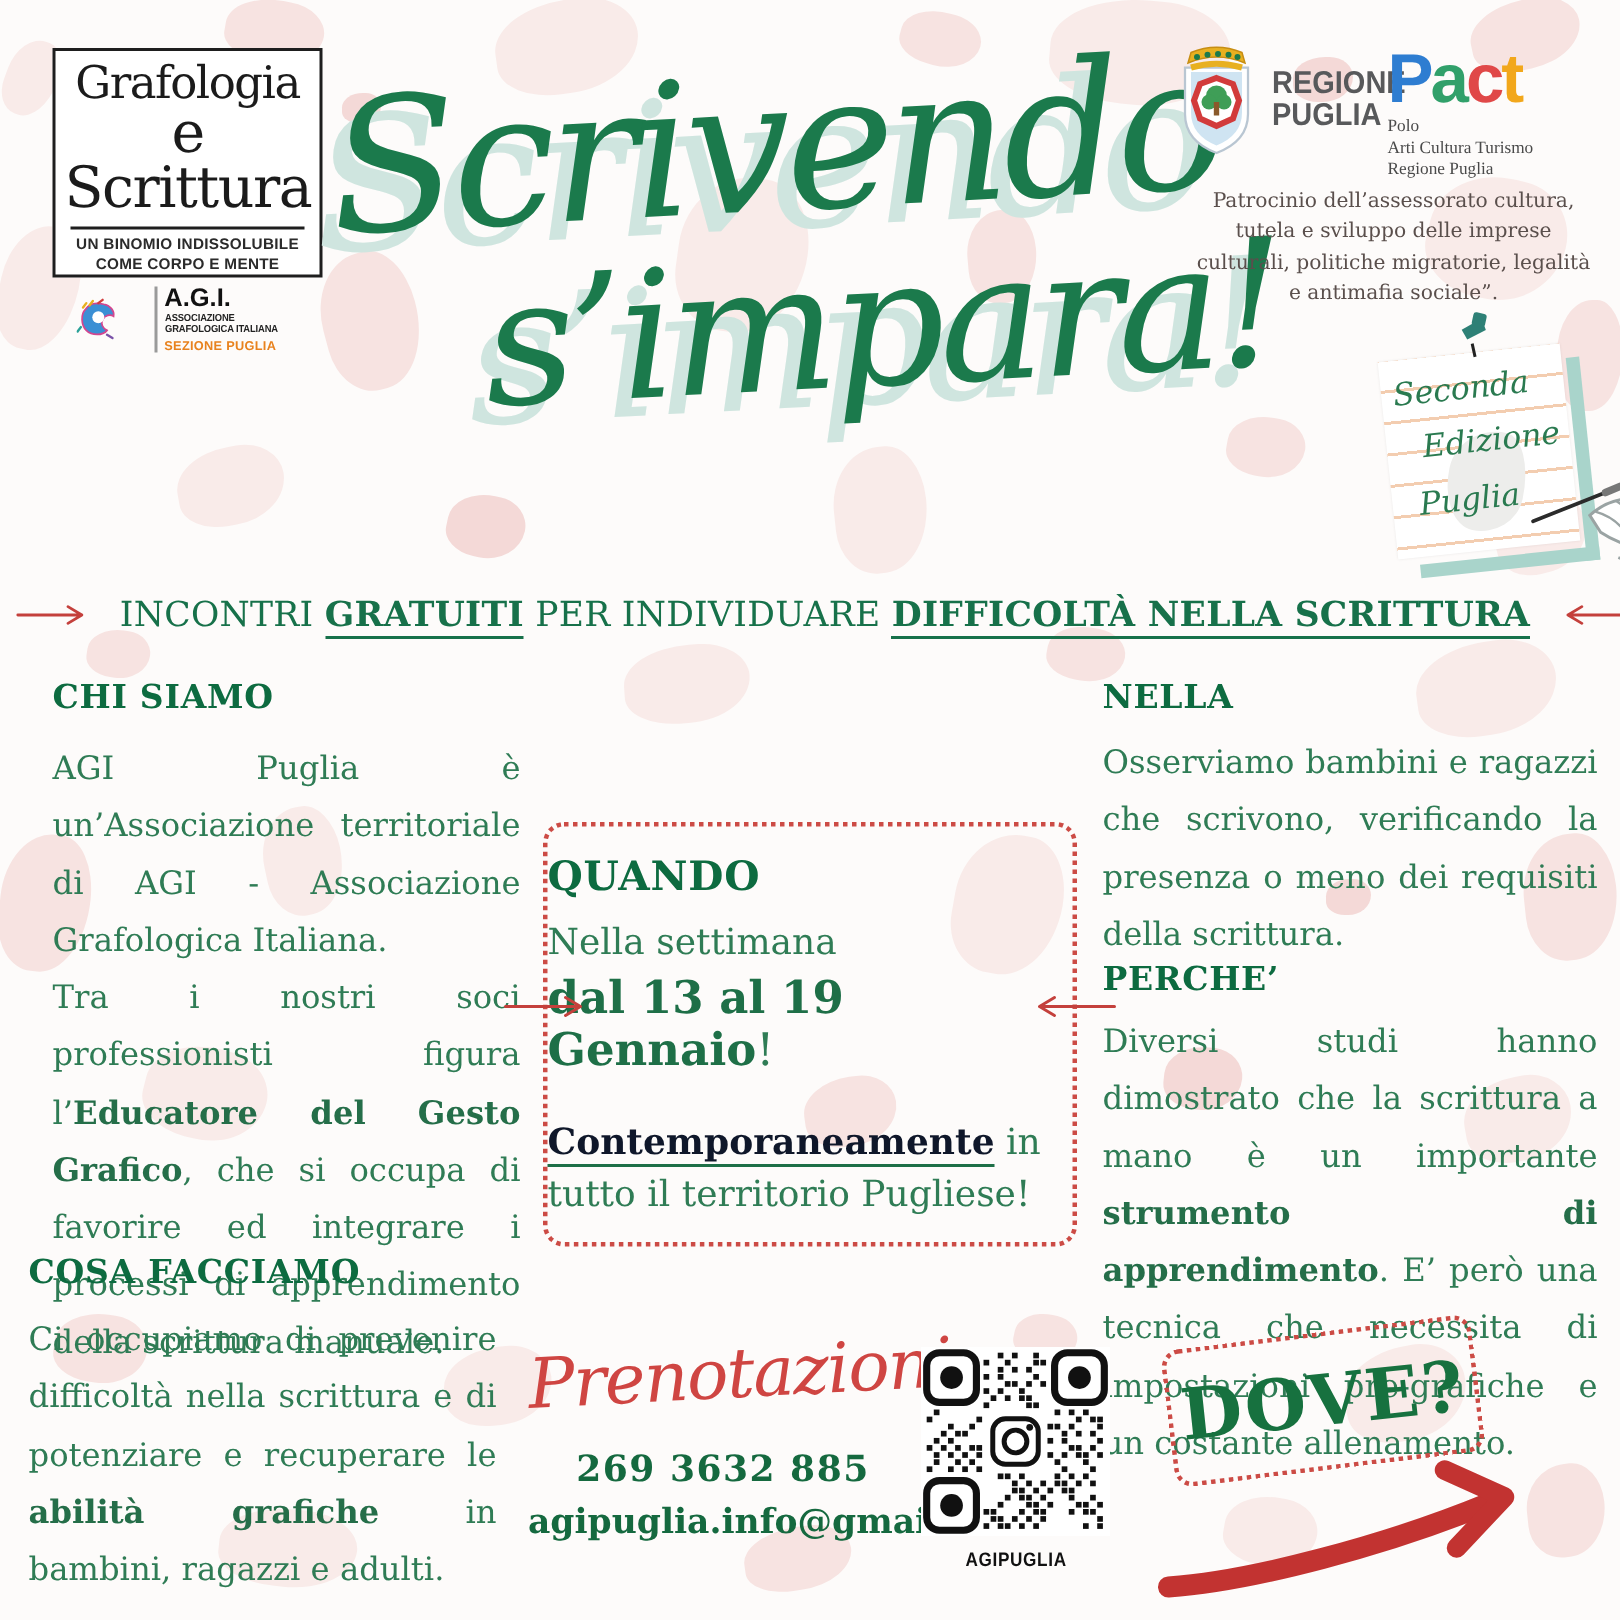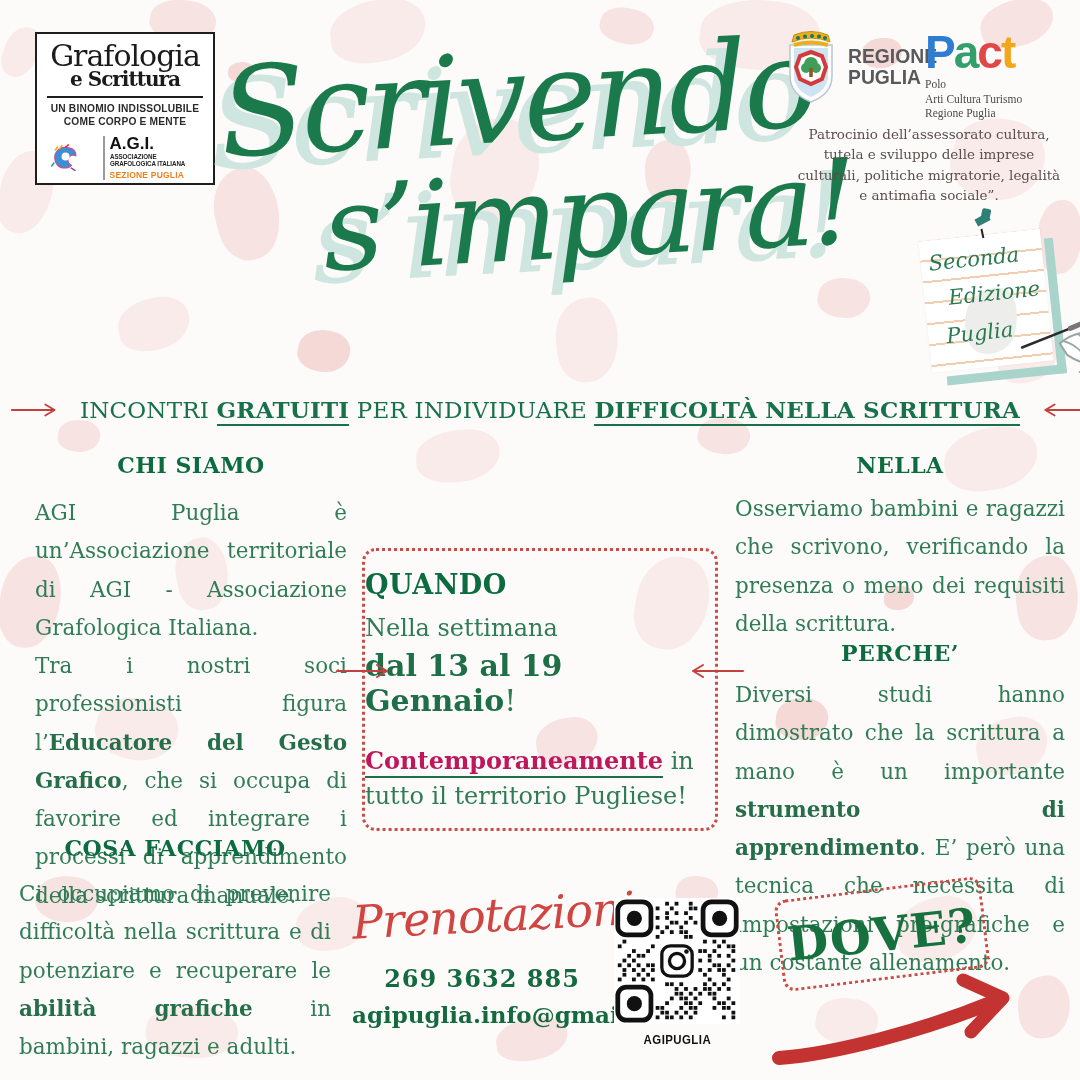--- a/index.html
+++ b/index.html
@@ -9,21 +9,21 @@
     --sans:"Liberation Sans","DejaVu Sans",sans-serif;
   }
   *{margin:0;padding:0;box-sizing:border-box;}
   body{background:#777;font-family:var(--serif);}
   .poster{position:relative;width:1080px;height:1080px;background:#fdfbfa;overflow:hidden;margin:0 auto;}
   .blob{position:absolute;pointer-events:none;}
 
   
   .logo-box{position:absolute;left:35px;top:32px;width:180px;height:153px;border:2px solid #1e1e1e;background:#fff;padding:8px 6px 4px;text-align:center;}
   .logo-box .t1{font-family:var(--serif);font-size:30px;line-height:.92;color:#1b1b1b;letter-spacing:-1px;}
-  .logo-box .t2{font-family:var(--serif);font-size:20px;line-height:.98;color:#1b1b1b;letter-spacing:-1px;font-weight:bold;}
+  .logo-box .t2{font-family:var(--serif);font-size:38px;line-height:.98;color:#1b1b1b;letter-spacing:-1px;}
   .logo-box .rule{height:2px;background:#1e1e1e;margin:7px 4px 5px;}
   .logo-box .sub{font-family:var(--sans);font-size:10.2px;font-weight:bold;color:#2b2b2b;letter-spacing:.2px;line-height:1.25;}
   .agi-row{display:flex;align-items:center;gap:21px;margin-top:7px;text-align:left;padding-left:8px;}
   .agi-text{border-left:2px solid #9a9a9a;padding-left:5px;}
   .agi-acr{font-family:var(--sans);font-weight:bold;font-size:17px;line-height:.9;color:#111;}
   .agi-name{font-family:var(--sans);font-size:6.8px;font-weight:bold;color:#222;letter-spacing:-.1px;display:inline-block;transform:scaleX(.92);transform-origin:left;}
   .agi-sec{font-family:var(--sans);font-size:8.5px;font-weight:bold;color:var(--orange);letter-spacing:.2px;}
 
   
   .title{position:absolute;left:170px;top:30px;width:700px;text-align:center;transform:rotate(-3deg);color:#1b7a4c;font-family:var(--serif);font-style:italic;}
@@ -51,40 +51,40 @@
   .note-line.n3{margin-left:12px;margin-top:16px;}
   .pin{position:absolute;left:52px;top:-28px;}
   .hand{position:absolute;right:-88px;bottom:-38px;}
 
   
   .banner{position:absolute;left:10px;top:396px;width:100%;display:flex;align-items:center;justify-content:center;gap:16px;}
   .banner-text{font-family:var(--serif);font-size:23px;color:#17714a;letter-spacing:.2px;white-space:nowrap;}
   .banner-text b{font-weight:bold;border-bottom:2.5px solid currentColor;padding-bottom:1px;}
 
   
-  .heading{font-weight:bold;color:var(--green-dark);font-size:22px;letter-spacing:.5px;text-align:center;}
+  .heading{font-weight:bold;color:var(--green-dark);font-size:22px;letter-spacing:.5px;text-align:left;}
   .para{color:var(--green-body);font-size:21.5px;line-height:1.78;text-align:justify;}
   .para b{color:#256e49;}
   .col-left{position:absolute;left:35px;top:452px;width:312px;}
   .col-left .heading{margin-bottom:16px;}
   .cosa{position:absolute;left:19px;top:835px;width:312px;}
   .cosa .heading{margin-bottom:14px;}
   .col-right{position:absolute;left:735px;top:452px;width:330px;}
   .col-right .heading{margin-bottom:12px;}
   .perche{position:absolute;left:735px;top:640px;width:330px;}
   .perche .heading{margin-bottom:10px;}
 
   
   .quando{position:absolute;left:362px;top:548px;width:356px;height:283px;border:3px dotted #cc4b45;border-radius:14px;padding-top:18px;}
   .quando .q-head{font-weight:bold;color:var(--green-dark);font-size:27px;letter-spacing:.5px;}
   .quando .q1{color:var(--green-body);font-size:24px;margin-top:14px;}
   .quando .q2{color:#1e6f47;font-size:30px;font-weight:bold;margin-top:6px;}
   .quando .q2 .excl{font-weight:normal;color:var(--green-body);}
   .quando .q3{color:var(--green-body);font-size:24px;margin-top:26px;line-height:1.45;}
-  .quando .q3 b{color:#be185d;border-bottom:2.5px solid #1e6f47;padding-bottom:1px;}
+  .quando .q3 b{color:#0f172a;border-bottom:2.5px solid #1e6f47;padding-bottom:1px;}
   .q-arrow{position:absolute;top:110px;}
   .q-arrow.left{left:-30px;} .q-arrow.right{right:-30px;}
 
   
   .booking{position:absolute;left:352px;top:888px;width:260px;text-align:center;}
   .booking .label{font-style:italic;color:#cf4542;font-size:46px;letter-spacing:-1px;transform:rotate(-3deg);display:inline-block;}
   .booking .phone{font-weight:bold;color:#15693f;font-size:24px;margin-top:22px;letter-spacing:1px;}
   .booking .email{font-weight:bold;color:#15693f;font-size:23px;margin-top:8px;}
   .qr-block{position:absolute;left:614px;top:898px;width:126px;text-align:center;}
   .qr-caption{font-family:var(--sans);font-weight:bold;font-size:13px;color:#111;letter-spacing:.5px;margin-top:4px;display:inline-block;transform:scaleX(.88);}

